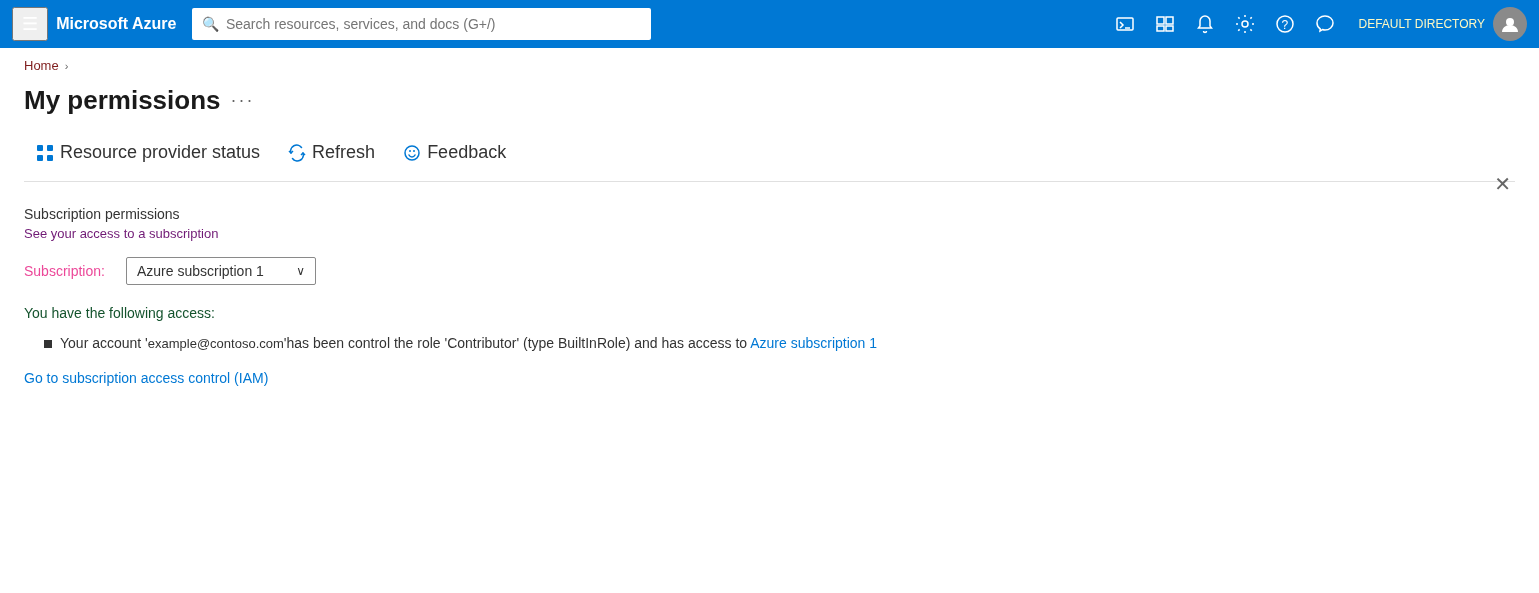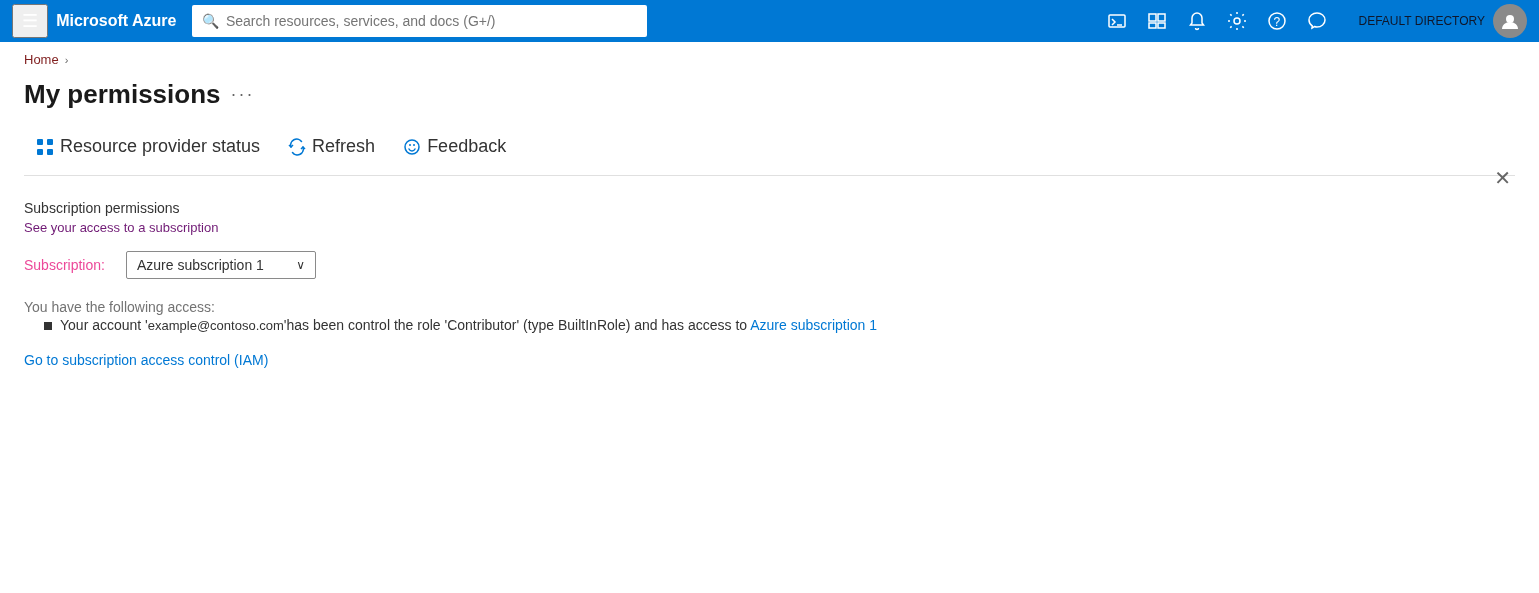--- a/index.html
+++ b/index.html
@@ -1,21 +1,21 @@
 <!DOCTYPE html>
 <html><head>
   <meta charset="utf-8">
   <style>
     * { box-sizing: border-box; margin: 0; padding: 0; }
     body { font-family: 'Segoe UI', Arial, sans-serif; font-size: 14px; color: #333; background: #fff; }
 
     
     .topnav {
       background: #0078d4;
-      height: 42px;
+      height: 48px;
       display: flex;
       align-items: center;
       padding: 0 12px;
       gap: 8px;
     }
     .topnav-hamburger {
       color: #fff;
       font-size: 18px;
       cursor: pointer;
       padding: 4px 8px;
@@ -60,24 +60,24 @@
       cursor: pointer;
       width: 36px;
       height: 36px;
       display: flex;
       align-items: center;
       justify-content: center;
       border-radius: 2px;
       font-size: 18px;
     }
     .topnav-directory {
-      color: #0f172a;
+      color: #fef9c3;
       font-size: 12px;
       white-space: nowrap;
-      margin-left: 8px;
+      margin-left: 0;
       text-align: center;
       line-height: 1.2;
     }
     .topnav-avatar {
       width: 34px;
       height: 34px;
       border-radius: 50%;
       background: #8a8a8a;
       display: flex;
       align-items: center;
@@ -191,22 +191,22 @@
       align-items: center;
       gap: 8px;
       min-width: 190px;
       background: #fff;
     }
     .sub-chevron { font-size: 12px; color: #333; }
 
     
     .access-heading {
       font-size: 14px;
-      color: #737373;
-      margin-bottom: 0;
+      color: #14532d;
+      margin-bottom: 12px;
     }
     .access-list {
       list-style: none;
       margin-left: 20px;
       margin-bottom: 16px;
     }
     .access-list li {
       display: flex;
       align-items: baseline;
       gap: 8px;

